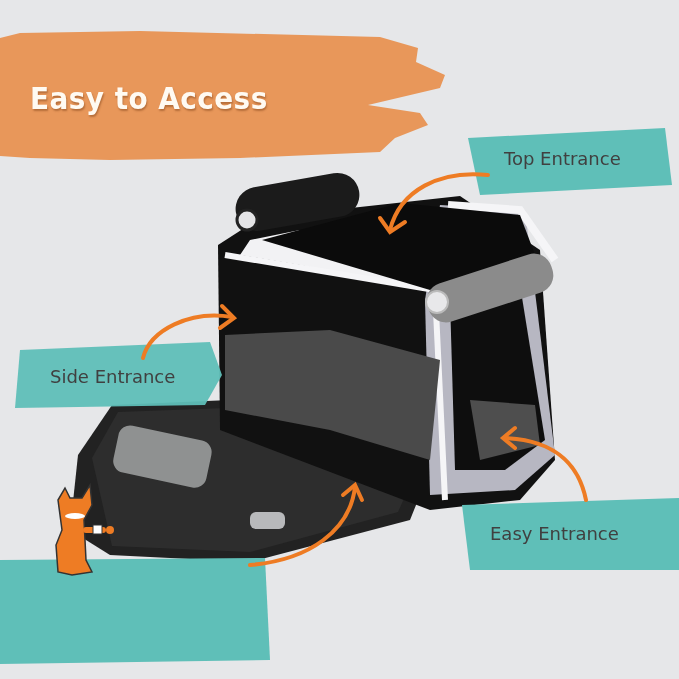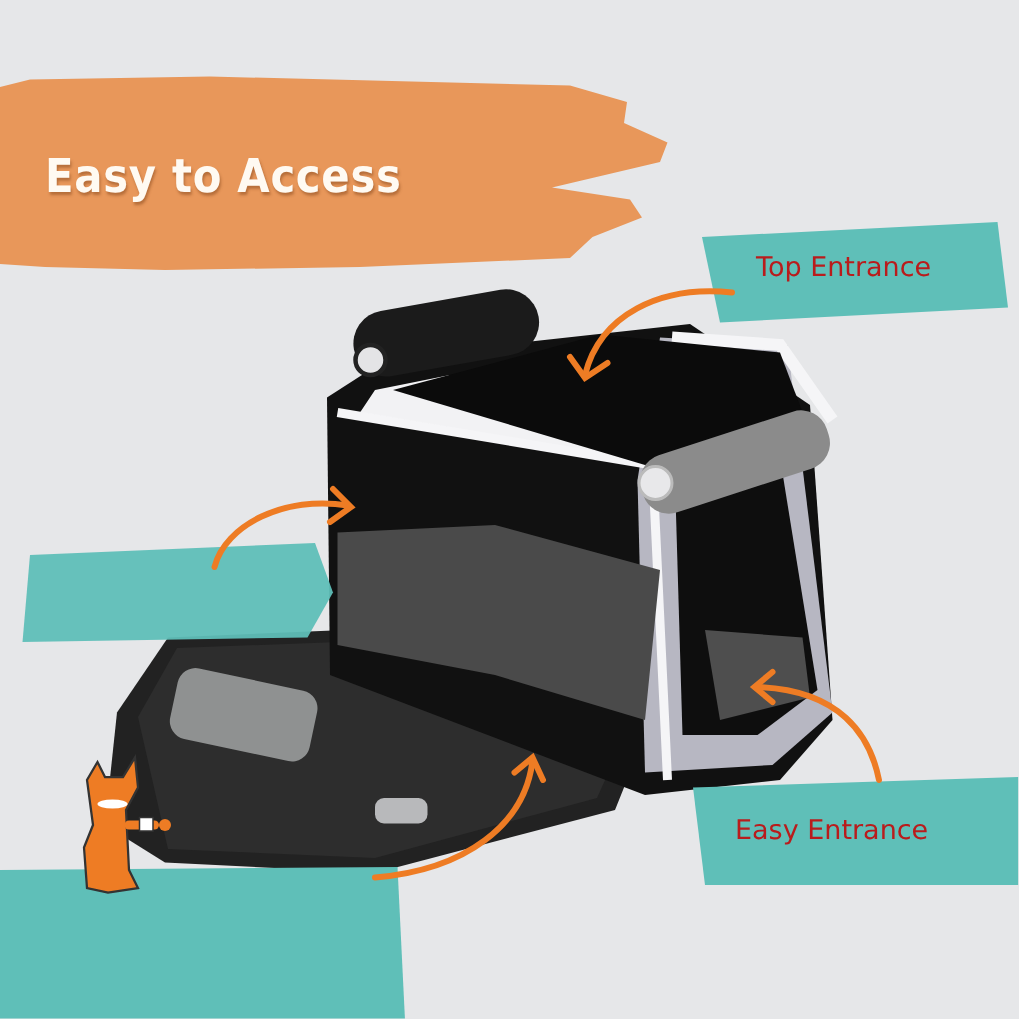--- a/index.html
+++ b/index.html
@@ -1,19 +1,19 @@
 <!DOCTYPE html>
 <html><head>
 <meta charset="utf-8">
 <style>
   html,body{margin:0;padding:0;}
   body{width:679px;height:679px;overflow:hidden;background:#e6e7e9;font-family:"DejaVu Sans",sans-serif;position:relative;}
-  .stage{position:absolute;inset:0;margin-top:20px;}
+  .stage{position:absolute;inset:0;}
   .title{position:absolute;left:30px;top:80px;font-family:"DejaVu Sans",sans-serif;font-weight:bold;font-size:31px;color:#fffaf2;letter-spacing:0.5px;text-shadow:1px 2px 2px rgba(120,60,20,0.45);transform:scaleX(0.9);transform-origin:left;}
-  .label{position:absolute;color:#b91c1c;font-family:"DejaVu Sans",sans-serif;font-size:18px;white-space:nowrap;}
+  .label{position:absolute;color:#404040;font-family:"DejaVu Sans",sans-serif;font-size:18px;white-space:nowrap;}
   .label.multi{text-align:center;white-space:normal;line-height:28px;}
   svg{position:absolute;left:0;top:0;}
 </style>
 </head>
 <body>
 
 <div class="stage">
 
   <svg width="679" height="679">
     <path d="M0,38 L20,33 L140,31 L380,37 L418,48 L416,62 L445,75 L440,88 L368,105 L420,113 L428,125 L395,138 L380,152 L240,158 L110,160 L30,158 L0,156 Z" fill="#e8975a"></path>
@@ -68,14 +68,15 @@
 
   <svg width="679" height="679">
     <path d="M62,530 L58,500 L65,488 L70,498 L82,498 L90,485 L92,505 L84,520 L86,560 L92,572 L72,575 L58,572 L56,545 Z" fill="#ee7c24" stroke="#333" stroke-width="1.5"></path>
     <ellipse cx="75" cy="516" rx="10" ry="3" fill="#fff"></ellipse>
     <path d="M86,530 L103,530" stroke="#ee7c24" stroke-width="6" stroke-linecap="round"></path>
     <rect x="93" y="525" width="9" height="9" fill="#fff" stroke="#333" stroke-width="1"></rect>
     <circle cx="110" cy="530" r="4" fill="#ee7c24"></circle>
   </svg>
 
   <div class="label" style="left:504px;top:148px;">Top Entrance</div>
+  <div class="label" style="left:50px;top:366px;">Side Entrance</div>
   <div class="label" style="left:490px;top:523px;">Easy Entrance</div>
 </div>
 
 </body></html>

